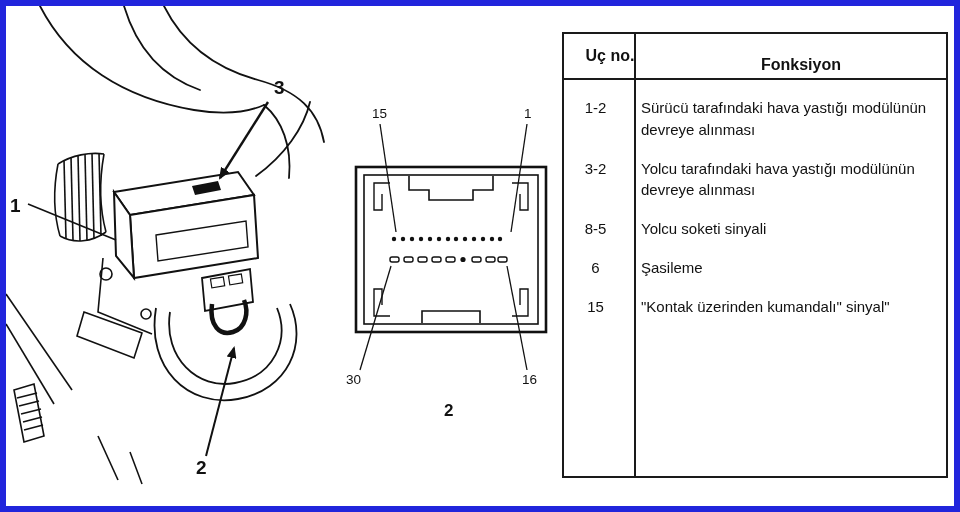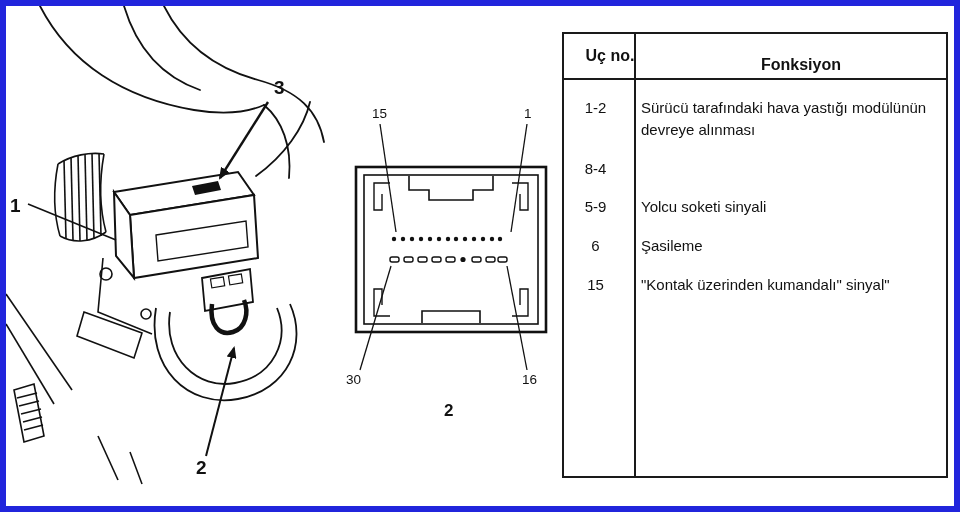--- a/index.html
+++ b/index.html
@@ -166,24 +166,25 @@
     <div class="thead">
       <div class="th pin">Uç no.</div>
       <div class="th fn">Fonksiyon</div>
     </div>
 
     <div class="trow">
       <div class="td pin">1-2</div>
       <div class="td fn">Sürücü tarafındaki hava yastığı modülünün devreye alınması</div>
     </div>
     <div class="trow">
-      <div class="td pin">8-4</div>
+      <div class="td pin">3-2</div>
+      <div class="td fn">Yolcu tarafındaki hava yastığı modülünün devreye alınması</div>
     </div>
     <div class="trow">
-      <div class="td pin">5-9</div>
+      <div class="td pin">8-5</div>
       <div class="td fn">Yolcu soketi sinyali</div>
     </div>
     <div class="trow">
       <div class="td pin">6</div>
       <div class="td fn">Şasileme</div>
     </div>
     <div class="trow">
       <div class="td pin">15</div>
       <div class="td fn">"Kontak üzerinden kumandalı" sinyal"</div>
     </div>

